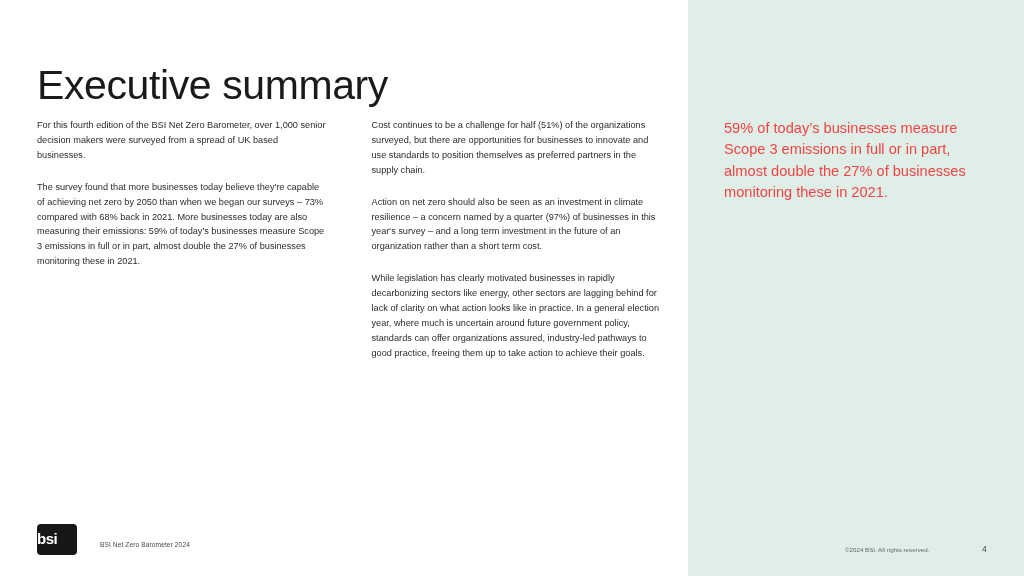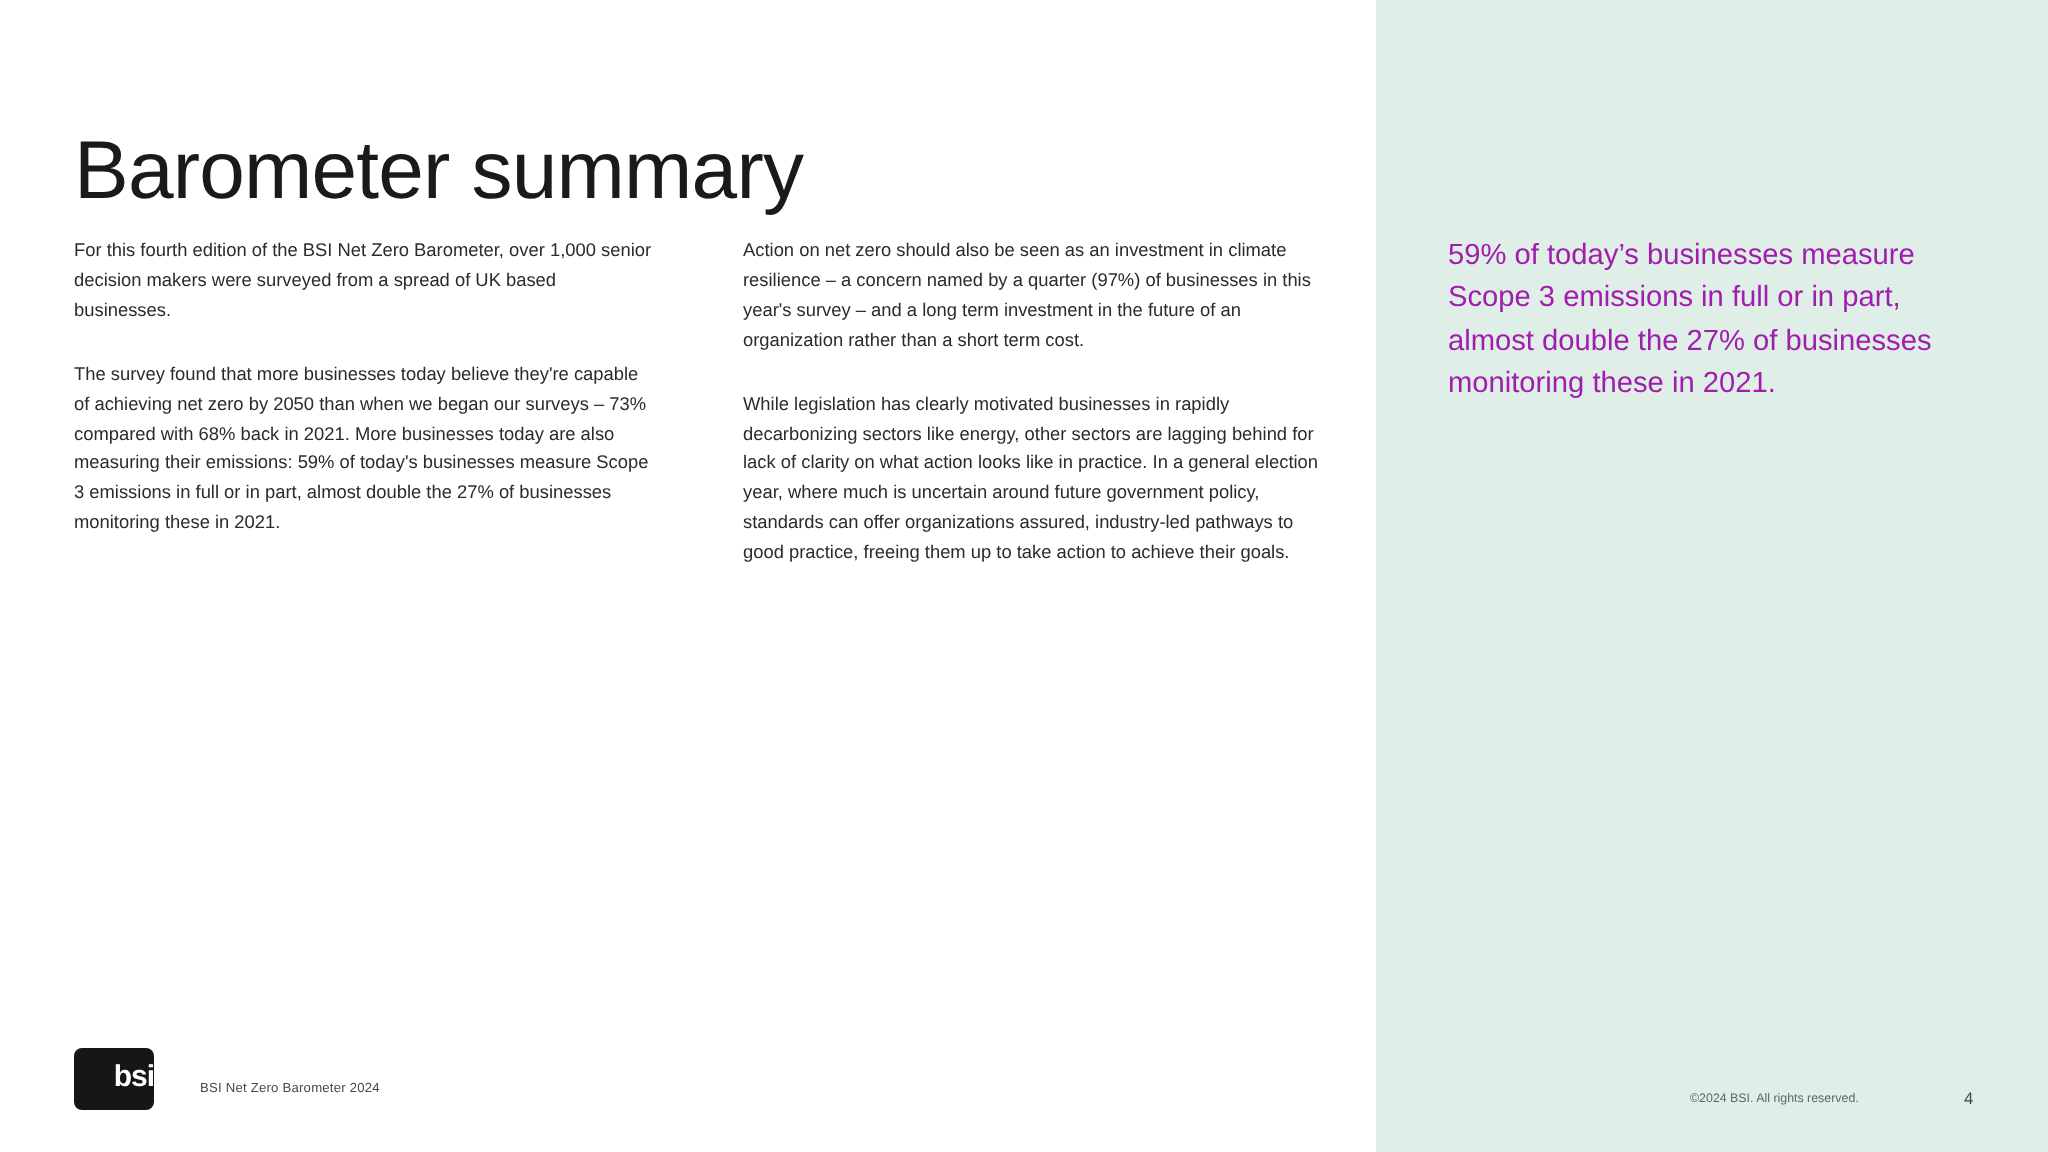--- a/index.html
+++ b/index.html
@@ -58,40 +58,40 @@
   .col p:last-child {
     margin-bottom: 0;
   }
   .callout {
     position: absolute;
     left: 724px;
     top: 118px;
     width: 268px;
     font-size: 14.6px;
     line-height: 1.47;
-    color: #a21caf;
+    color: #ef4444;
   }
   .footer-rule {
     position: absolute;
     left: 0;
     top: 516px;
     width: 688px;
     height: 0px;
   }
   .logo {
     position: absolute;
     left: 37px;
     top: 524px;
     width: 40px;
     height: 31px;
     background: #161616;
     border-radius: 4px;
     display: flex;
     align-items: center;
-    justify-content: flex-end;
+    justify-content: flex-start;
   }
   .logo-text {
     color: #ffffff;
     font-size: 15px;
     font-weight: 700;
     letter-spacing: -0.5px;
     line-height: 1;
     padding-bottom: 2px;
   }
   .footer-label {
@@ -117,28 +117,29 @@
     color: #3d4a45;
   }
 </style>
 </head>
 <body>
 
 <div class="page">
 
   <div class="sidebar-panel"></div>
 
-  <h1 class="page-title">Barometer summary</h1>
+  <h1 class="page-title">Executive summary</h1>
 
   <div class="columns">
     <div class="col">
       <p>For this fourth edition of the BSI Net Zero Barometer, over 1,000 senior decision makers were surveyed from a spread of UK based businesses.</p>
       <p>The survey found that more businesses today believe they're capable of achieving net zero by 2050 than when we began our surveys – 73% compared with 68% back in 2021. More businesses today are also measuring their emissions: 59% of today's businesses measure Scope 3 emissions in full or in part, almost double the 27% of businesses monitoring these in 2021.</p>
     </div>
     <div class="col">
+      <p>Cost continues to be a challenge for half (51%) of the organizations surveyed, but there are opportunities for businesses to innovate and use standards to position themselves as preferred partners in the supply chain.</p>
       <p>Action on net zero should also be seen as an investment in climate resilience – a concern named by a quarter (97%) of businesses in this year's survey – and a long term investment in the future of an organization rather than a short term cost.</p>
       <p>While legislation has clearly motivated businesses in rapidly decarbonizing sectors like energy, other sectors are lagging behind for lack of clarity on what action looks like in practice. In a general election year, where much is uncertain around future government policy, standards can offer organizations assured, industry-led pathways to good practice, freeing them up to take action to achieve their goals.</p>
     </div>
   </div>
 
   <div class="callout">59% of today’s businesses measure Scope 3 emissions in full or in part, almost double the 27% of businesses monitoring these in 2021.</div>
 
   <div class="footer-rule"></div>
 
   <div class="logo">

